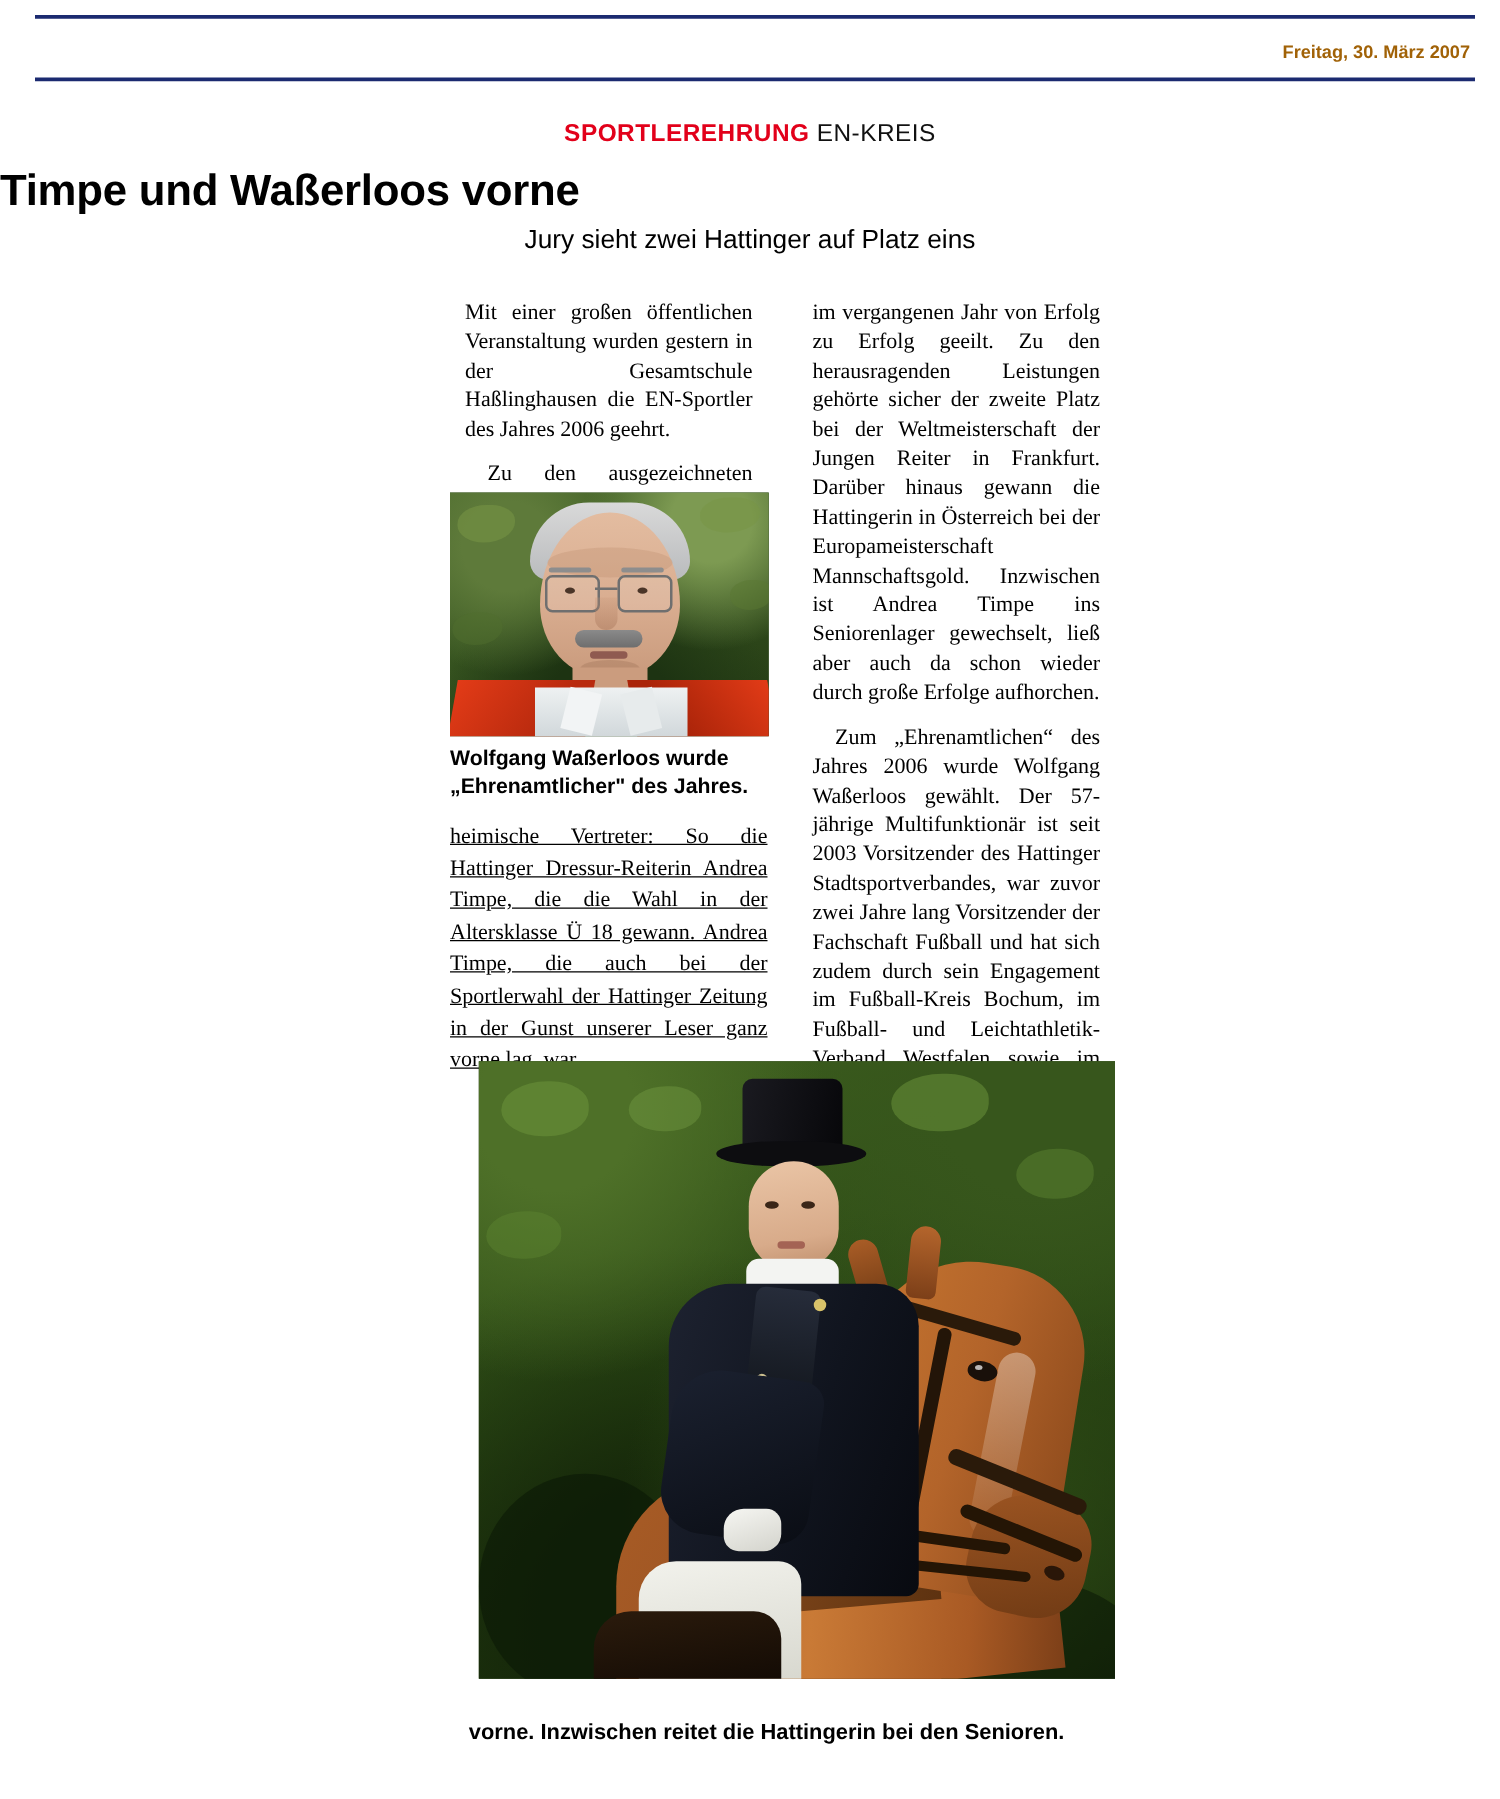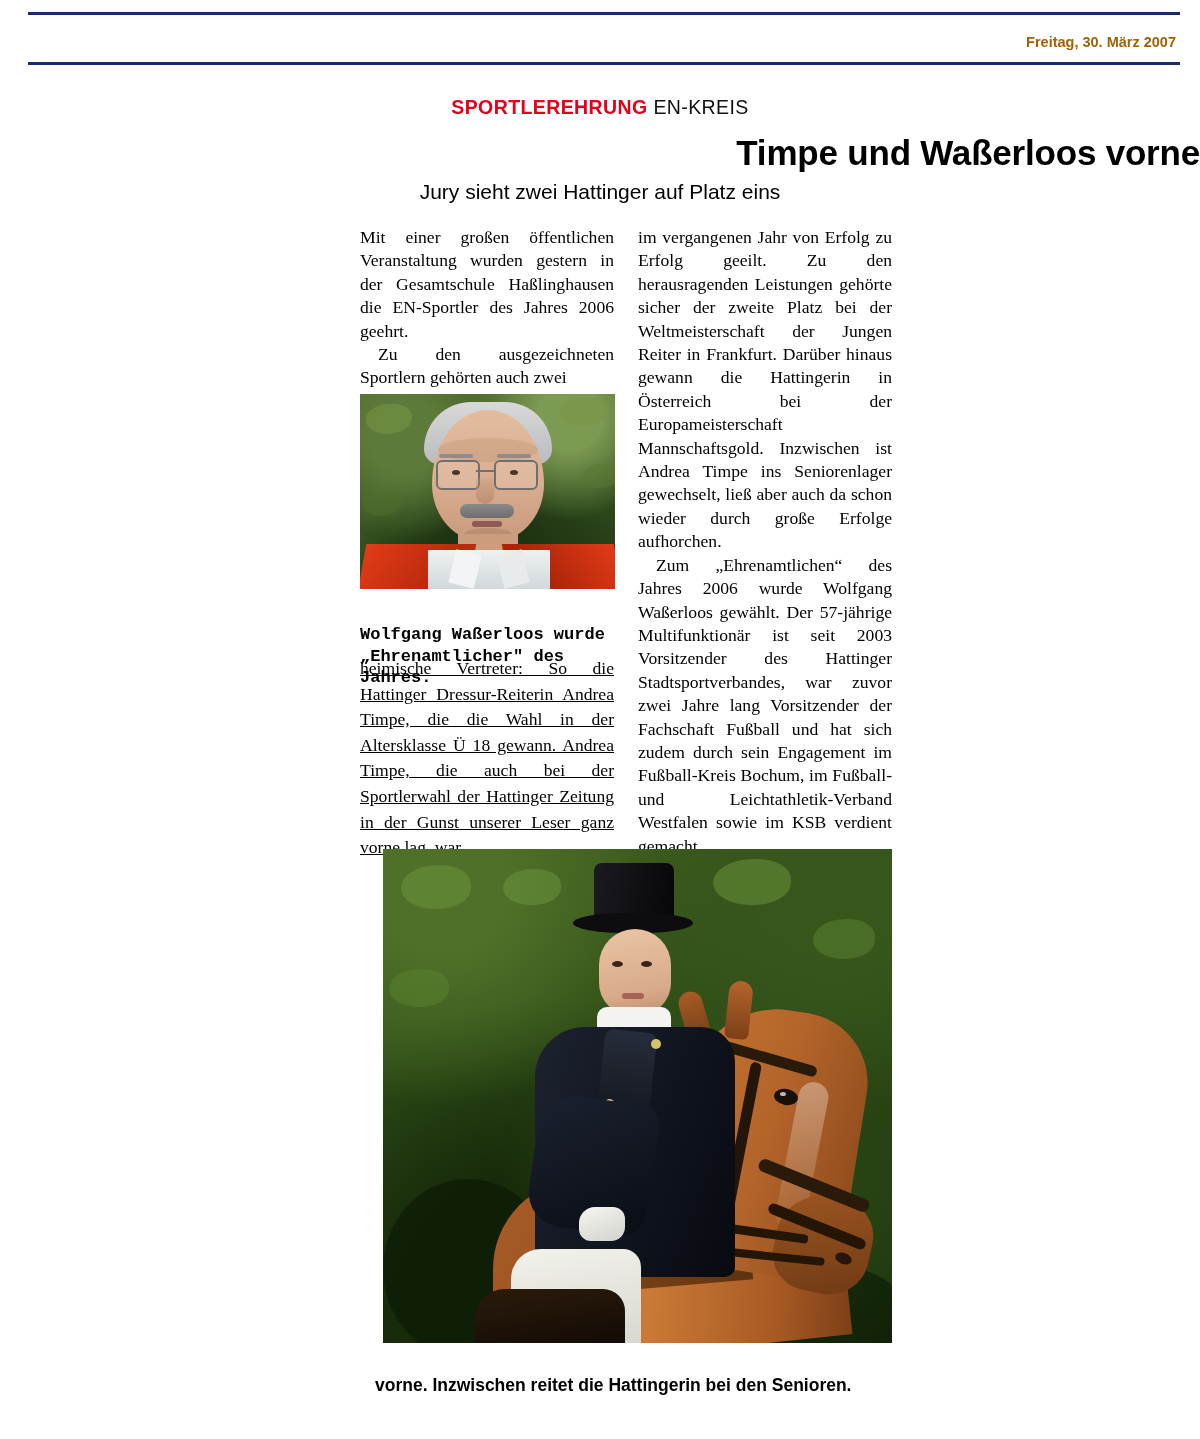--- a/index.html
+++ b/index.html
@@ -79,21 +79,21 @@
   }
   .kicker .kicker-sub {
     color: #111;
     font-weight: normal;
   }
   .headline {
     position: absolute;
     left: 0;
     top: 133px;
     width: 1200px;
-    text-align: right;
+    text-align: left;
     font-family: "Liberation Sans", sans-serif;
     font-weight: bold;
     font-size: 35px;
     letter-spacing: -0.2px;
     color: #000;
   }
   .subhead {
     position: absolute;
     left: 0;
     top: 180px;
@@ -110,21 +110,21 @@
     width: 254px;
     font-family: "Liberation Serif", serif;
     font-size: 17.6px;
     line-height: 23.4px;
     text-align: justify;
     color: #000;
   }
   .col-left  { left: 360px; top: 226px; }
   .col-right { left: 638px; top: 226px; }
 
-  .col p { margin: 0; text-align: justify; }
+  .col p { margin: 12px; text-align: justify; }
   .col p.indent { text-indent: 18px; }
 
   .col-left-lower {
     position: absolute;
     left: 360px;
     top: 656px;
     width: 254px;
     font-family: "Liberation Serif", serif;
     font-size: 17.6px;
     line-height: 25.6px;
@@ -310,27 +310,26 @@
     height: 34px;
     background: #e7ebec;
     transform: rotate(-14deg);
   }
 
   .caption1 {
     position: absolute;
     left: 360px;
     top: 596px;
     width: 256px;
-    font-family: Liberation Mono, monospace;
+    font-family: Liberation Sans, sans-serif;
     font-weight: bold;
     font-size: 17px;
     line-height: 21.5px;
     color: #000;
     text-align: justify;
-    margin-top: 28px;
   }
   .caption1 .l2 { text-align: left; }
 
   
   .photo-rider {
     position: absolute;
     left: 383px;
     top: 849px;
     width: 509px;
     height: 494px;

